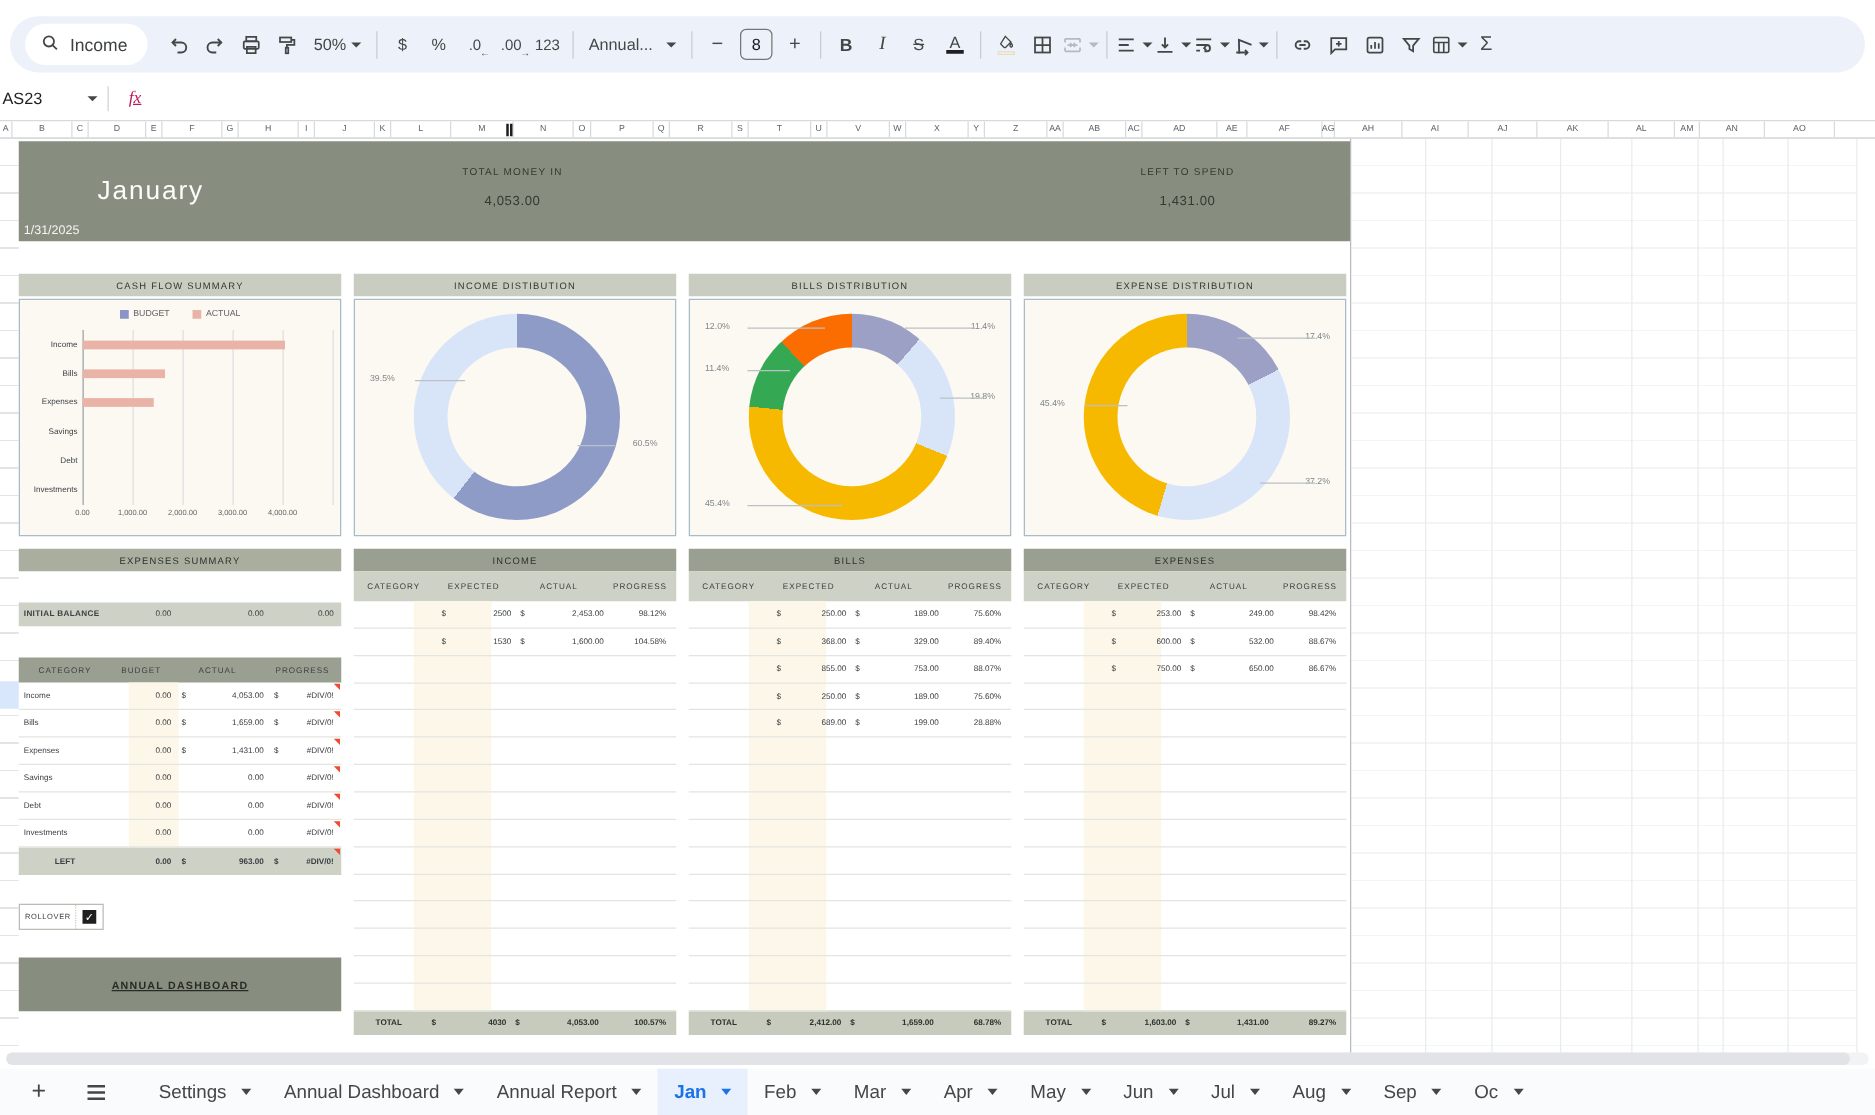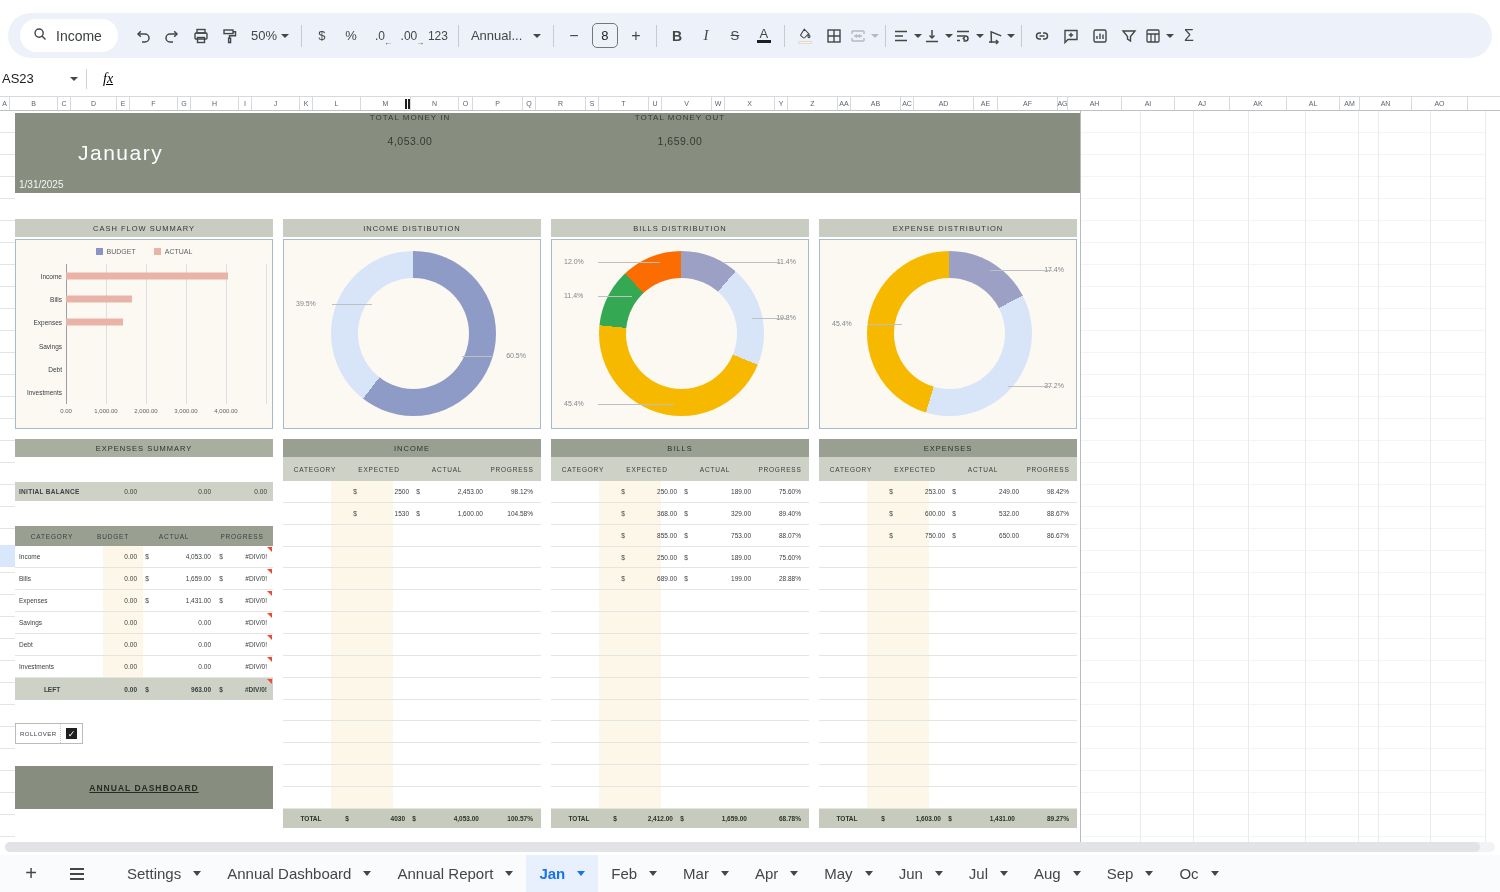--- a/index.html
+++ b/index.html
@@ -39,21 +39,21 @@
   .dec-wrap .arr { position:absolute; font-size:8px; bottom:-4px; right:-7px; }
   .sigma { font-size:16px; }
 
   
   .formula-bar { position:absolute; left:0; right:0; top:63px; height:31px;
     display:flex; align-items:center; background:#fff; }
   .name-box { width:86px; display:flex; align-items:center; justify-content:space-between;
     padding:0 8px 0 2px; font-size:13px; color:#202124; cursor:pointer; }
   .name-box .caret { color:#444746; }
   .fbar-sep { width:1px; height:20px; background:#d0d3d6; }
-  .fx { font-style:italic; font-family:"Liberation Serif", serif; color:#000000;
+  .fx { font-style:italic; font-family:"Liberation Serif", serif; color:#be185d;
     font-size:14px; margin:0 14px 0 16px;text-decoration:underline; }
   .formula-input { flex:1; height:100%; }
 
   
   .col-headers { position:absolute; left:0; top:96px; height:15px; right:0;
     display:flex; border-top:1px solid #d7dadd; border-bottom:1px solid #bec2c6;
     background:#fff; overflow:hidden; }
   .colh { height:100%; border-right:1px solid #d7dadd; font-size:7px; color:#5f6368;
     display:flex; align-items:center; justify-content:center; flex:none; position:relative; }
   .col-drag { position:absolute; right:0; top:2px; width:5px; height:10px;
@@ -69,21 +69,21 @@
     background:repeating-linear-gradient(to bottom,transparent 0 21px,#f3f4f6 21px 22px); }
   .vgrid { position:absolute; top:0; height:100%; width:1px; background:#e9ebee; }
   .freeze-line { position:absolute; left:1080px; top:-16px; width:1px; height:750px; background:#b8bcc0; }
 
   .band { position:absolute; left:15px; top:2px; width:1065px; height:80px;
     background:#878e80; color:#fff; }
   .band .month { position:absolute; left:63px; top:28px; font-size:21px;
     letter-spacing:1.5px; color:#fdfdfc; }
   .band .bdate { position:absolute; left:4px; bottom:3px; font-size:10px; color:#f4f5f2; }
   .bstat { position:absolute; top:0; height:100%; width:230px; text-align:center; color:#343a31; }
-  .bstat .lbl { font-size:8px; letter-spacing:1px; }
+  .bstat .lbl { margin-top:20px; font-size:8px; letter-spacing:1px; }
   .bstat .val { margin-top:13px; font-size:10.5px; letter-spacing:0.5px; }
 
   .ptitle { position:absolute; top:108px; height:18px; background:#c9cdc1;
     display:flex; align-items:center; justify-content:center; font-size:7.5px;
     letter-spacing:1px; color:#33382e; width:258px; }
   .chart-box { position:absolute; top:128px; width:258px; height:190px;
     background:#fcf9f3; border:1px solid #a9bbc9; }
 
   
   .legend { position:absolute; top:8px; left:0; right:0; display:flex;
@@ -394,23 +394,23 @@
       </div>
     <div class="freeze-line"></div>
 
     <div class="band">
       <div class="month">January</div>
       <div class="bdate">1/31/2025</div>
       <div class="bstat" style="left:280px;">
         <div class="lbl">TOTAL MONEY IN</div>
           <div class="val">4,053.00</div>
       </div>
-      <div class="bstat" style="left:550px;">
-        <div class="lbl">TOTAL MONEY OUT</div>
-          <div class="val">1,659.00</div>
+      <div class="bstat" style="left:820px;">
+        <div class="lbl">LEFT TO SPEND</div>
+          <div class="val">1,431.00</div>
       </div>
     </div>
 
     <div class="ptitle" style="left:15px;">CASH FLOW SUMMARY</div>
     <div class="ptitle" style="left:283px;">INCOME DISTIBUTION</div>
     <div class="ptitle" style="left:551px;">BILLS DISTRIBUTION</div>
     <div class="ptitle" style="left:819px;">EXPENSE DISTRIBUTION</div>
 
     <div class="chart-box" style="left:15px;" id="barchart">
         <div class="legend">

